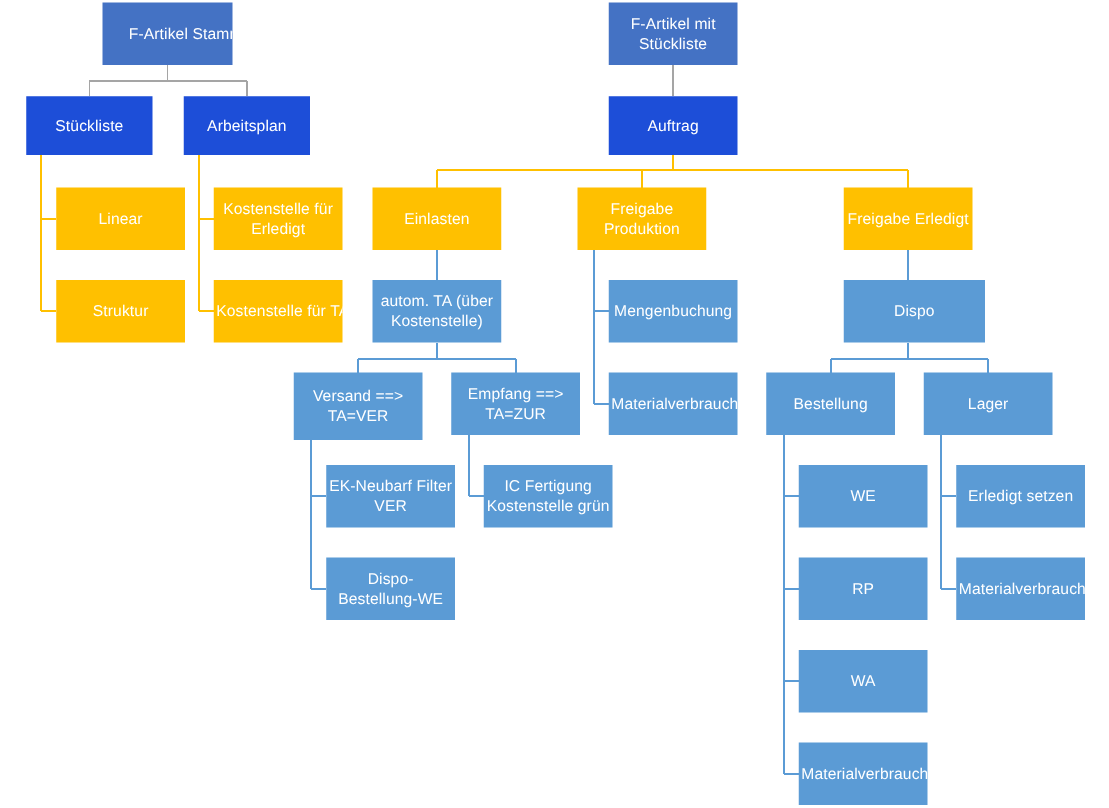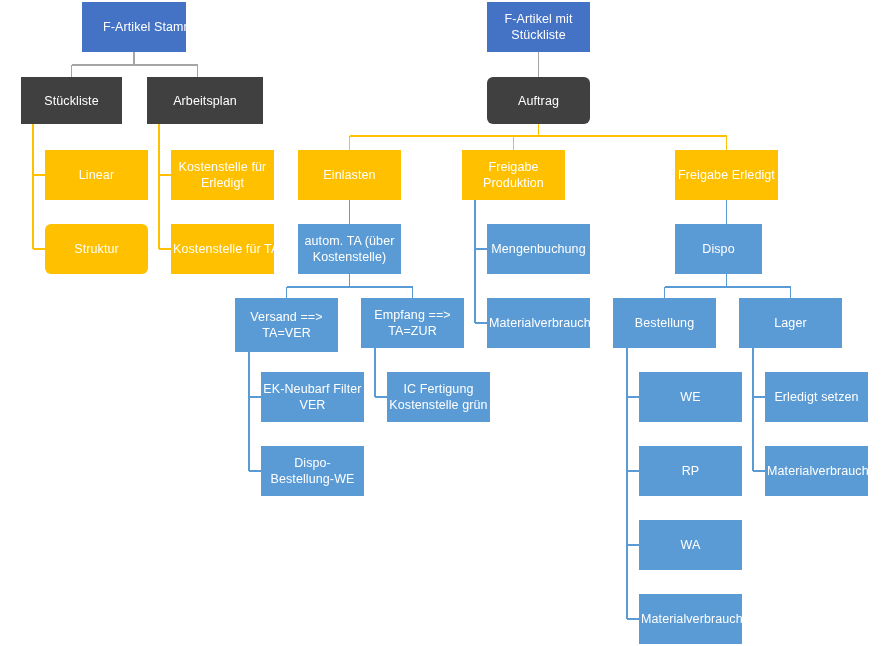--- a/index.html
+++ b/index.html
@@ -43,21 +43,21 @@
   }
   .node .label {
     display: block;
     width: 100%;
   }
   .node.wrap, .node.wrap .label {
     white-space: normal;
   }
   .c-blue-dark { background: #4472C4; }
   .c-blue      { background: #5B9BD5; }
-  .c-gray      { background: #404040; }
+  .c-gray      { background: #1d4ed8; }
   .c-yellow    { background: #FFC000; }
 </style>
 </head>
 <body>
 
 <div id="canvas">
 
   <svg id="connectors" viewBox="0 0 887 646" xmlns="http://www.w3.org/2000/svg">
     <g fill="none" stroke-width="1.4" shape-rendering="crispEdges">
 
@@ -148,39 +148,39 @@
     </g>
   </svg>
 
   <div id="nodes-layer">
       <div class="node c-blue-dark" style="left: 82px; top: 2px; width: 104px; height: 50px; padding-left: 21px;">
         <span class="label">F-Artikel Stamm</span>
       </div>
       <div class="node c-gray" style="left: 21px; top: 77px; width: 101px; height: 47px;">
         <span class="label">Stückliste</span>
       </div>
-      <div class="node c-gray" style="left: 147px; top: 77px; width: 116px; height: 47px;">
+      <div class="node c-gray" style="left: 147px; top: 77px; width: 101px; height: 47px;">
         <span class="label">Arbeitsplan</span>
       </div>
       <div class="node c-yellow" style="left: 45px; top: 150px; width: 103px; height: 50px;">
         <span class="label">Linear</span>
       </div>
-      <div class="node c-yellow" style="left: 45px; top: 224px; width: 103px; height: 50px; border-radius: 6px;">
+      <div class="node c-yellow" style="left: 45px; top: 224px; width: 103px; height: 50px;">
         <span class="label">Struktur</span>
       </div>
       <div class="node c-yellow wrap" style="left: 171px; top: 150px; width: 103px; height: 50px;">
         <span class="label">Kostenstelle für Erledigt</span>
       </div>
       <div class="node c-yellow" style="left: 171px; top: 224px; width: 103px; height: 50px;">
         <span class="label">Kostenstelle für TA</span>
       </div>
       <div class="node c-blue-dark wrap" style="left: 487px; top: 2px; width: 103px; height: 50px;">
         <span class="label">F-Artikel mit Stückliste</span>
       </div>
-      <div class="node c-gray" style="left: 487px; top: 77px; width: 103px; height: 47px; border-radius: 6px;">
+      <div class="node c-gray" style="left: 487px; top: 77px; width: 103px; height: 47px;">
         <span class="label">Auftrag</span>
       </div>
       <div class="node c-yellow" style="left: 298px; top: 150px; width: 103px; height: 50px;">
         <span class="label">Einlasten</span>
       </div>
       <div class="node c-yellow wrap" style="left: 462px; top: 150px; width: 103px; height: 50px;">
         <span class="label">Freigabe Produktion</span>
       </div>
       <div class="node c-yellow" style="left: 675px; top: 150px; width: 103px; height: 50px;">
         <span class="label">Freigabe Erledigt</span>
@@ -202,21 +202,21 @@
       </div>
       <div class="node c-blue wrap" style="left: 261px; top: 446px; width: 103px; height: 50px;">
         <span class="label">Dispo-Bestellung-WE</span>
       </div>
       <div class="node c-blue" style="left: 487px; top: 224px; width: 103px; height: 50px;">
         <span class="label">Mengenbuchung</span>
       </div>
       <div class="node c-blue" style="left: 487px; top: 298px; width: 103px; height: 50px;">
         <span class="label">Materialverbrauch</span>
       </div>
-      <div class="node c-blue" style="left: 675px; top: 224px; width: 87px; height: 50px;">
+      <div class="node c-blue" style="left: 675px; top: 224px; width: 113px; height: 50px;">
         <span class="label">Dispo</span>
       </div>
       <div class="node c-blue" style="left: 613px; top: 298px; width: 103px; height: 50px;">
         <span class="label">Bestellung</span>
       </div>
       <div class="node c-blue" style="left: 739px; top: 298px; width: 103px; height: 50px; align-items: center;">
         <span class="label">Lager</span>
       </div>
       <div class="node c-blue" style="left: 639px; top: 372px; width: 103px; height: 50px;">
         <span class="label">WE</span>

